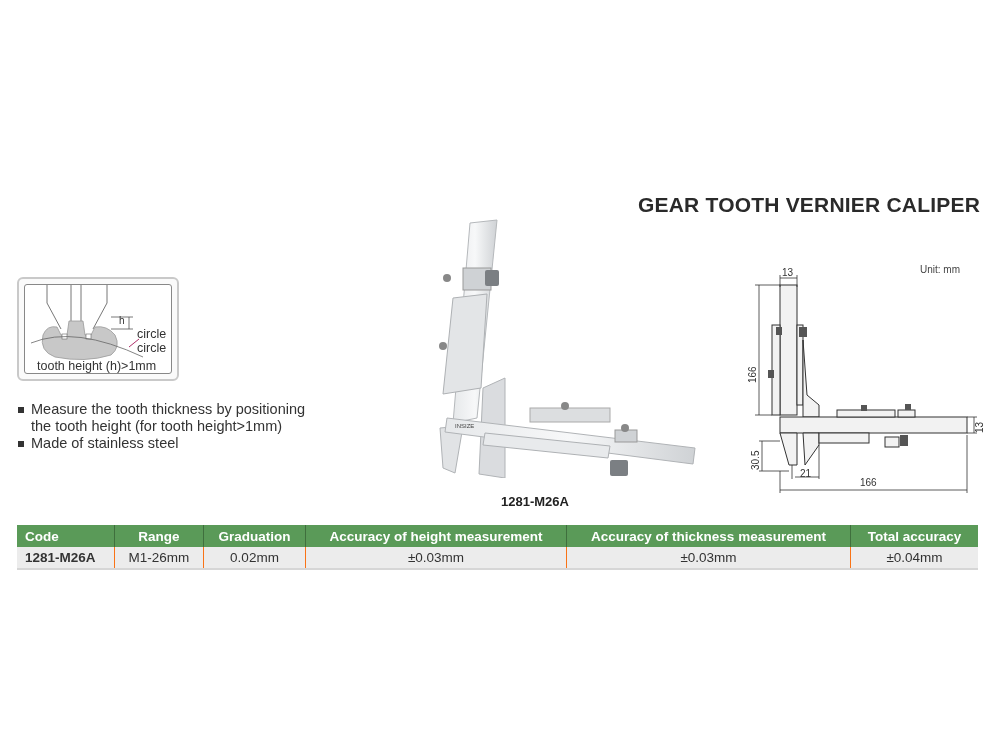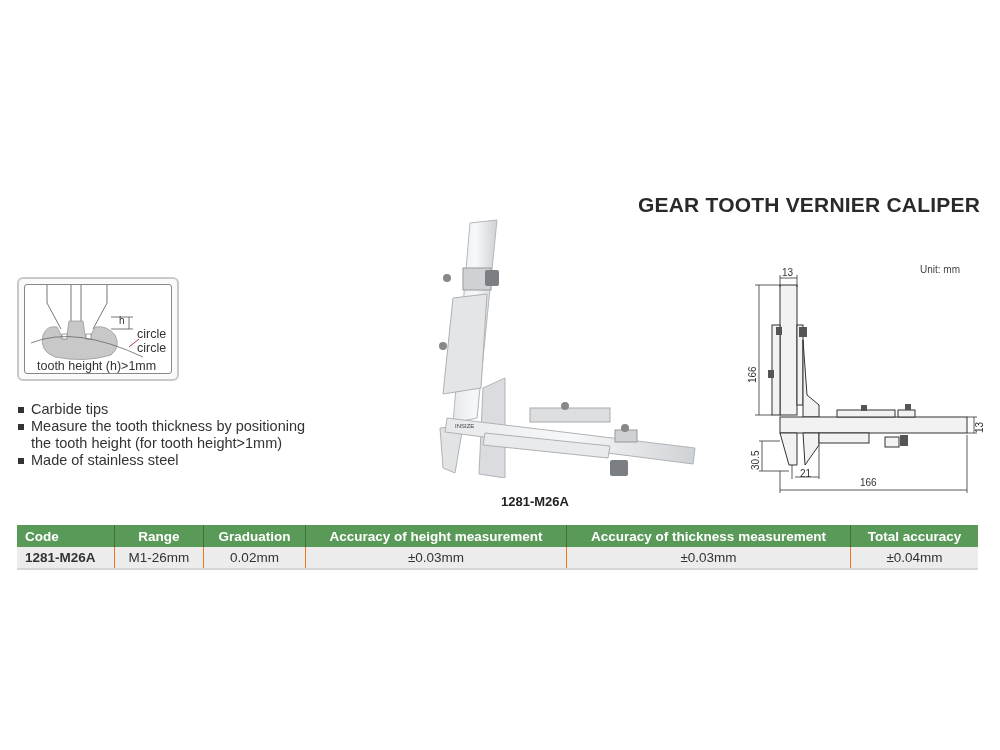--- a/index.html
+++ b/index.html
@@ -52,21 +52,20 @@
       <line x1="104" y1="62" x2="114" y2="54" stroke="#b0306a" stroke-width="1"></line>
     </svg>
     <span class="inset-label" style="left:94px;top:30px;font-size:10px;" data-name="h-label">h</span>
     <span class="inset-label" style="left:112px;top:42px;" data-name="pitch-label">circle</span>
     <span class="inset-label" style="left:112px;top:56px;" data-name="circle-label">circle</span>
     <span class="inset-label" style="left:12px;top:74px;" data-name="tooth-height-caption">tooth height (h)&gt;1mm</span>
   </div>
 </div>
 
 <ul id="features" class="abs" data-name="feature-list">
-  <li data-name="feature-item">Carbide tips</li>
   <li data-name="feature-item">Measure the tooth thickness by positioning</li>
   <li data-name="feature-item-continued" style="list-style:none;">the tooth height (for tooth height&gt;1mm)</li>
   <li data-name="feature-item">Made of stainless steel</li>
 </ul>
 <style>#features li[data-name="feature-item-continued"]::before{display:none;}</style>
 
 <svg id="product-photo" class="abs" width="280" height="260" viewBox="0 0 280 260" data-name="caliper-product-image">
   <defs>
     <linearGradient id="steel" x1="0" y1="0" x2="1" y2="0">
       <stop offset="0" stop-color="#e6e8ea"></stop>

